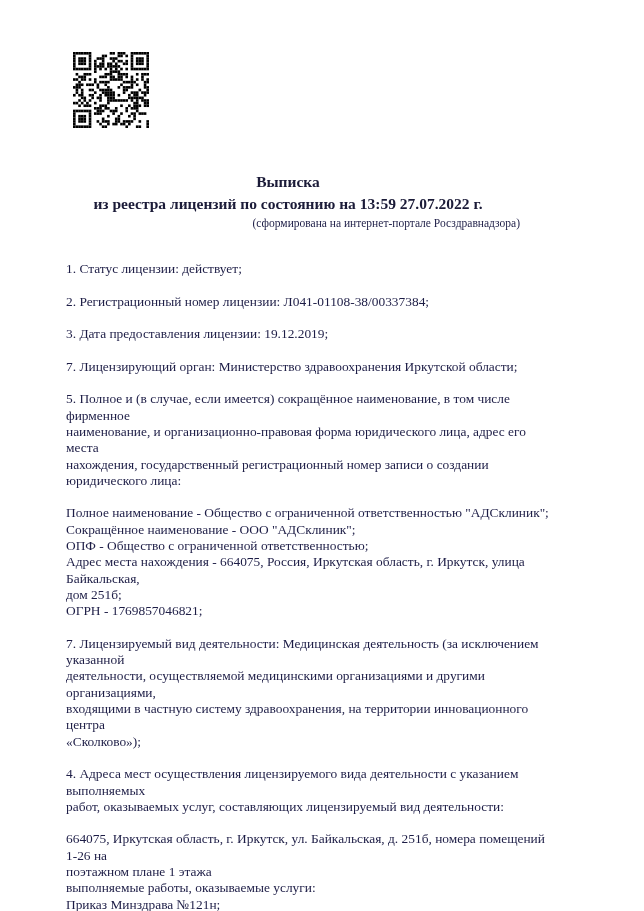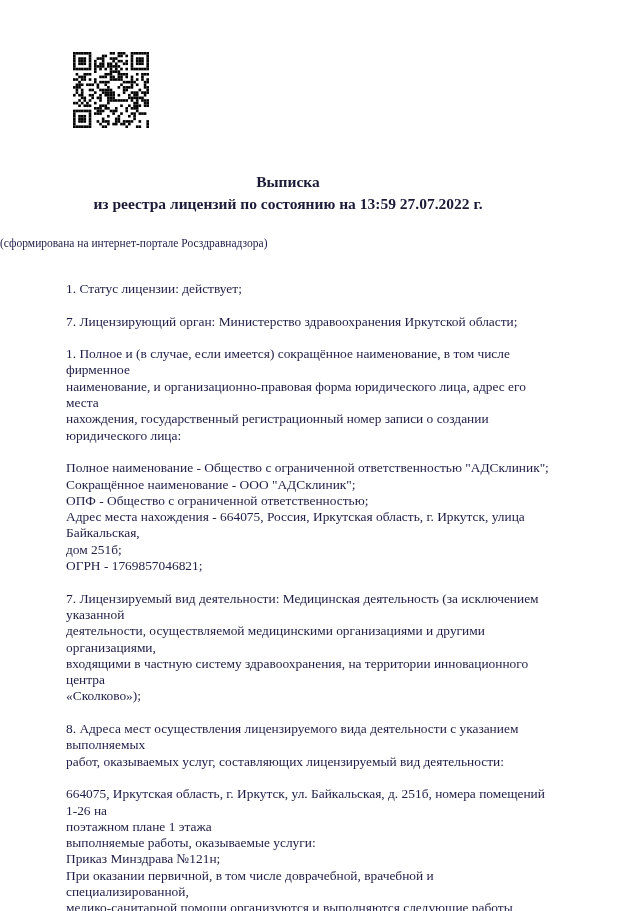--- a/index.html
+++ b/index.html
@@ -21,23 +21,23 @@
   }
   .title-block {
     padding-top: 171px;
     text-align: center;
     font-weight: bold;
     font-size: 15.5px;
     line-height: 22px;
     color: #1b1b38;
   }
   .subtitle {
-    margin-top: 22px;
+    margin-top: 2px;
     padding-right: 56px;
-    text-align: left;
+    text-align: right;
     font-size: 11.5px;
     line-height: 13px;
     color: #1d1d46;
   }
   .content {
     padding: 31px 20px 0 66px;
     font-size: 13.4px;
     line-height: 16.3px;
   }
   .content p {
@@ -445,35 +445,37 @@
 
   <div class="title-block">
     <div>Выписка</div>
     <div>из реестра лицензий по состоянию на 13:59 27.07.2022 г.</div>
   </div>
 
   <div class="subtitle">(сформирована на интернет-портале Росздравнадзора)</div>
 
   <div class="content">
     <p>1. Статус лицензии: действует;</p>
+    <p>2. Регистрационный номер лицензии: Л041-01108-38/00337384;</p>
+    <p>3. Дата предоставления лицензии: 19.12.2019;</p>
     <p>7. Лицензирующий орган: Министерство здравоохранения Иркутской области;</p>
-    <p>1. Полное и (в случае, если имеется) сокращённое наименование, в том числе фирменное
+    <p>5. Полное и (в случае, если имеется) сокращённое наименование, в том числе фирменное
 наименование, и организационно-правовая форма юридического лица, адрес его места
 нахождения, государственный регистрационный номер записи о создании юридического лица:</p>
     <p>Полное наименование - Общество с ограниченной ответственностью "АДСклиник";
 Сокращённое наименование - ООО "АДСклиник";
 ОПФ - Общество с ограниченной ответственностью;
 Адрес места нахождения - 664075, Россия, Иркутская область, г. Иркутск, улица Байкальская,
 дом 251б;
 ОГРН - 1769857046821;</p>
     <p>7. Лицензируемый вид деятельности: Медицинская деятельность (за исключением указанной
 деятельности, осуществляемой медицинскими организациями и другими организациями,
 входящими в частную систему здравоохранения, на территории инновационного центра
 «Сколково»);</p>
-    <p>8. Адреса мест осуществления лицензируемого вида деятельности с указанием выполняемых
+    <p>4. Адреса мест осуществления лицензируемого вида деятельности с указанием выполняемых
 работ, оказываемых услуг, составляющих лицензируемый вид деятельности:</p>
     <p>664075, Иркутская область, г. Иркутск, ул. Байкальская, д. 251б, номера помещений 1-26 на
 поэтажном плане 1 этажа
 выполняемые работы, оказываемые услуги:
 Приказ Минздрава №121н;
 При оказании первичной, в том числе доврачебной, врачебной и специализированной,
 медико-санитарной помощи организуются и выполняются следующие работы (услуги):
   при оказании первичной доврачебной медико-санитарной помощи в амбулаторных условиях
 по:
     анестезиологии и реаниматологии;

